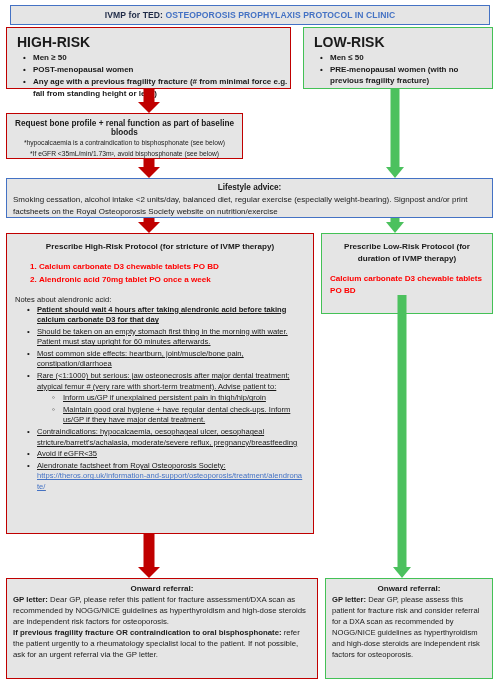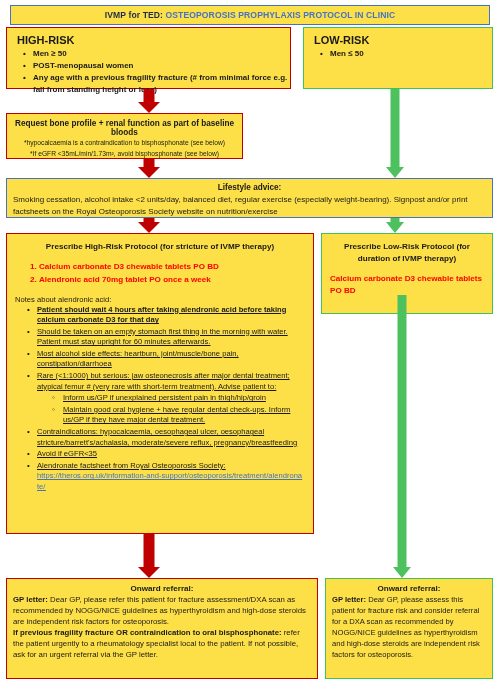--- a/index.html
+++ b/index.html
@@ -20,21 +20,21 @@
     position: absolute;
     left: 0; top: 0;
     width: 500px;
     height: 685px;
   }
 
   
   .box {
     position: absolute;
     box-sizing: border-box;
-    background: #fde047;
+    background: #e5e5e5;
   }
   .box-blue   { border: 1.5px solid #4472C4; }
   .box-red    { border: 1.5px solid #C00000; }
   .box-green  { border: 1.5px solid #44C156; }
 
   
   #header-box {
     left: 10px; top: 5px;
     width: 480px; height: 20px;
     display: flex; align-items: center; justify-content: center;
@@ -46,21 +46,21 @@
     white-space: nowrap;
   }
   .hdark { color: #1F2B47; }
   .hblue { color: #4472C4; }
 
   
   #high-risk-box { left: 6px;  top: 27px; width: 285px; height: 62px; }
   #low-risk-box  { left: 303px; top: 27px; width: 190px; height: 62px; }
 
   .risk-title {
-    font-size: 11px;
+    font-size: 14px;
     font-weight: bold;
     margin: 6px 0 2px 10px;
   }
   ul.risk-list {
     margin: 0;
     padding-left: 26px;
     list-style: none;
   }
   ul.risk-list li {
     font-size: 8px;
@@ -247,20 +247,21 @@
       <li>Men ≥ 50</li>
       <li>POST-menopausal women</li>
       <li>Any age with a previous fragility fracture (# from minimal force e.g. fall from standing height or less)</li>
     </ul>
   </div>
 
   <div class="box box-green" id="low-risk-box">
     <div class="risk-title">LOW-RISK</div>
     <ul class="risk-list">
       <li>Men ≤ 50</li>
+      <li>PRE-menopausal women (with no previous fragility fracture)</li>
     </ul>
   </div>
 
   <div class="arrow arrow-red" id="arrow-high-to-bloods">
     <div class="shaft"></div>
     <div class="head"></div>
   </div>
   <div class="arrow arrow-green" id="arrow-low-to-life">
     <div class="shaft"></div>
     <div class="head"></div>
@@ -294,21 +295,21 @@
   <div class="box box-red" id="prescribe-high-box">
     <div class="presc-title">Prescribe High-Risk Protocol (for stricture of IVMP therapy)</div>
     <ol class="presc-list">
       <li>Calcium carbonate D3 chewable tablets PO BD</li>
       <li>Alendronic acid 70mg tablet PO once a week</li>
     </ol>
     <div class="notes-head">Notes about alendronic acid:</div>
     <ul class="notes">
       <li class="bold">Patient should wait 4 hours after taking alendronic acid before taking calcium carbonate D3 for that day</li>
       <li>Should be taken on an empty stomach first thing in the morning with water. Patient must stay upright for 60 minutes afterwards.</li>
-      <li>Most alcohol side effects: heartburn, joint/muscle/bone pain, constipation/diarrhoea</li>
+      <li>Most common side effects: heartburn, joint/muscle/bone pain, constipation/diarrhoea</li>
       <li>
         <span>Rare (&lt;1:1000) but serious: jaw osteonecrosis after major dental treatment; atypical femur # (very rare with short-term treatment). Advise patient to:</span>
         <ul class="subnotes">
           <li>Inform us/GP if unexplained persistent pain in thigh/hip/groin</li>
           <li>Maintain good oral hygiene + have regular dental check-ups. Inform us/GP if they have major dental treatment.</li>
         </ul>
       </li>
       <li>Contraindications: hypocalcaemia, oesophageal ulcer, oesophageal stricture/barrett's/achalasia, moderate/severe reflux, pregnancy/breastfeeding</li>
       <li>Avoid if eGFR&lt;35</li>
       <li>

